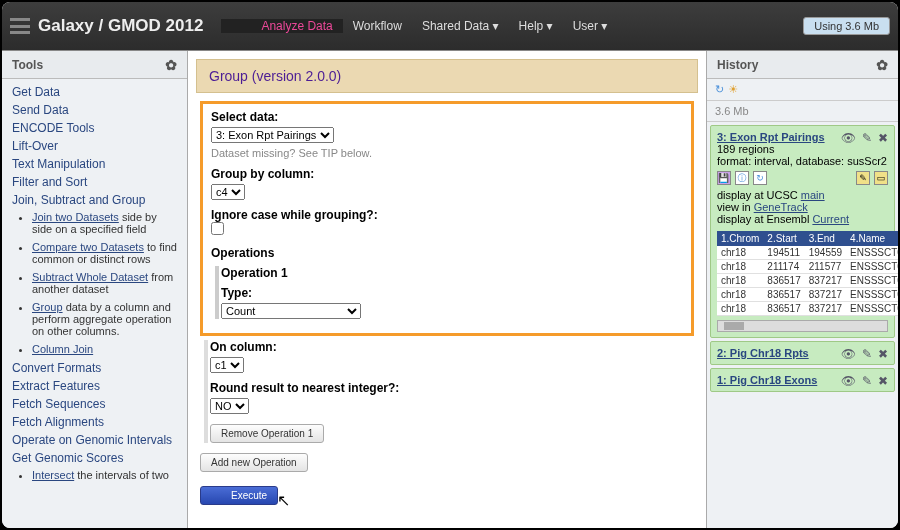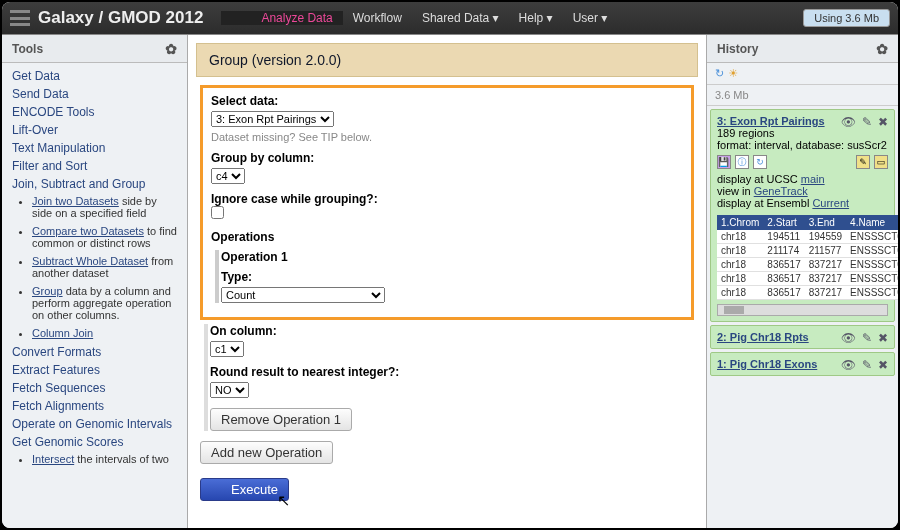--- a/index.html
+++ b/index.html
@@ -1,46 +1,46 @@
 <!DOCTYPE html>
 <html><head>
 <meta charset="utf-8">
 <style>
 * { box-sizing: border-box; margin: 0; padding: 0; }
 body { font-family: "Lucida Grande", Verdana, Arial, sans-serif; font-size: 12px; background: #000; width: 900px; height: 530px; overflow: hidden; position: relative; }
 .window { position: absolute; top: 2px; left: 2px; right: 2px; bottom: 2px; background: #fff; border-radius: 8px; overflow: hidden; display: flex; flex-direction: column; }
-.topbar { background: linear-gradient(#3d3d3d, #2c2c2c); color: #eee; height: 32px; display: flex; align-items: center; padding: 0 8px; font-size: 13px; justify-content: flex-end; }
+.topbar { background: linear-gradient(#3d3d3d, #2c2c2c); color: #eee; height: 48px; display: flex; align-items: center; padding: 0 8px; font-size: 13px; justify-content: flex-end; }
 .logo-icon { width: 20px; height: 16px; margin-right: 8px; display: flex; flex-direction: column; justify-content: space-between; }
 .logo-icon div { height: 3px; background: #888; }
 .brand { font-weight: bold; font-size: 17px; margin-right: 18px; }
 .nav-item { padding: 0 10px; color: #ddd; cursor: pointer; font-size: 12px; }
 .nav-item.active { background: #222; color: #ec4899; padding-left: 40px; }
 .spacer { flex: 1; }
 .usage { background: #c9dff0; color: #333; padding: 2px 10px; border-radius: 3px; font-size: 11px; border: 1px solid #999; }
 .main { flex: 1; display: flex; overflow: hidden; border-top: 1px solid #888; }
 .panel { display: flex; flex-direction: column; background: #eef1f4; }
 .panel.left { width: 186px; border-right: 1px solid #aaa; }
 .panel.center { flex: 1; background: #fff; }
 .panel.right { width: 192px; border-left: 1px solid #aaa; }
 .panel-header { background: #e8ebee; border-bottom: 1px solid #bbb; padding: 6px 10px; font-weight: bold; color: #555; display: flex; align-items: center; height: 28px; }
 .gear { margin-left: auto; font-size: 14px; color: #555; cursor: pointer; }
 .panel-body { flex: 1; overflow: auto; padding: 6px 10px; }
 .tool-link { color: #2a4780; display: block; margin-bottom: 4px; cursor: pointer; }
 .tool-sub { list-style: disc; margin-left: 20px; margin-bottom: 6px; }
 .tool-sub li { margin-bottom: 6px; color: #333; font-size: 11px; }
 .tool-sub a { color: #2a4780; text-decoration: underline; }
-.center-title { background: #ebd9b2; border: 1px solid #d4c08f; padding: 8px 12px; margin: 8px; font-size: 14px; color: #0f172a; }
+.center-title { background: #ebd9b2; border: 1px solid #d4c08f; padding: 8px 12px; margin: 8px; font-size: 14px; color: #4c1d95; }
 .form-area { padding: 0 12px; position: relative; }
 .orange-box { border: 3px solid #f59b2a; padding: 6px 8px 4px 8px; margin-bottom: 4px; }
 .form-label { font-weight: bold; font-size: 12px; margin-top: 8px; display: block; }
 .form-select { margin-top: 3px; font-size: 11px; }
 .tip-text { color: #888; font-size: 11px; margin-top: 4px; }
 .op-block { border-left: 4px solid #ccc; padding-left: 2px; margin: 4px 0 10px 4px; }
 .op-title { font-weight: bold; margin: 6px 0; }
-.btn { background: linear-gradient(#fdfdfd,#e4e4e4); border: 1px solid #aaa; border-radius: 3px; padding: 3px 10px; font-size: 13px; cursor: pointer; color: #333; }
+.btn { background: linear-gradient(#fdfdfd,#e4e4e4); border: 1px solid #aaa; border-radius: 3px; padding: 3px 10px; font-size: 10px; cursor: pointer; color: #333; }
 .btn.exec { background: linear-gradient(#4a6dd6,#2747b0); color: #fff; border: 1px solid #2a3b8a; margin-top: 14px; padding-left: 30px; }
 .history-meta { display: flex; align-items: center; padding: 4px 8px; color: #888; font-size: 11px; border-bottom: 1px solid #ccc; }
 .history-meta .nm { flex: 1; font-weight: bold; }
 .hist-item { border: 1px solid #9fc986; background: #c7ebc0; margin: 3px; border-radius: 2px; padding: 5px 6px; font-size: 11px; position: relative; }
 .hist-item .title { font-weight: bold; text-decoration: underline; color: #2a4780; cursor: pointer; }
 .hist-item .icons { position: absolute; right: 6px; top: 5px; display: flex; gap: 6px; }
 .hist-item .icons span { cursor: pointer; color: #556; font-size: 12px; }
 .preview-table { width: 100%; font-size: 10px; border-collapse: collapse; margin-top: 6px; background: #fff; }
 .preview-table th { background: #2f4f8f; color: #fff; text-align: left; padding: 2px 4px; font-weight: normal; }
 .preview-table td { padding: 1px 4px; color: #333; white-space: nowrap; border-bottom: 1px solid #e0e0e0; }
@@ -112,21 +112,21 @@
           <select class="form-select"><option>3: Exon Rpt Pairings</option></select>
           <div class="tip-text">Dataset missing? See TIP below.</div>
           <label class="form-label">Group by column:</label>
           <select class="form-select"><option>c4</option></select>
           <label class="form-label">Ignore case while grouping?:</label>
           <input type="checkbox" style="">
           <label class="form-label">Operations</label>
           <div class="op-block">
             <div class="op-title">Operation 1</div>
             <label class="form-label" style="margin-top:0">Type:</label>
-            <select class="form-select" style="width:164px"><option>Count</option></select>
+            <select class="form-select" style="width:140px"><option>Count</option></select>
           </div>
         </div>
         <div class="op-block" style="border-left-color:#ddd">
           <label class="form-label" style="margin-top:0">On column:</label>
           <select class="form-select"><option>c1</option></select>
           <label class="form-label">Round result to nearest integer?:</label>
           <select class="form-select"><option>NO</option></select>
           <div style="height:10px"></div>
           <button class="btn">Remove Operation 1</button>
         </div>

